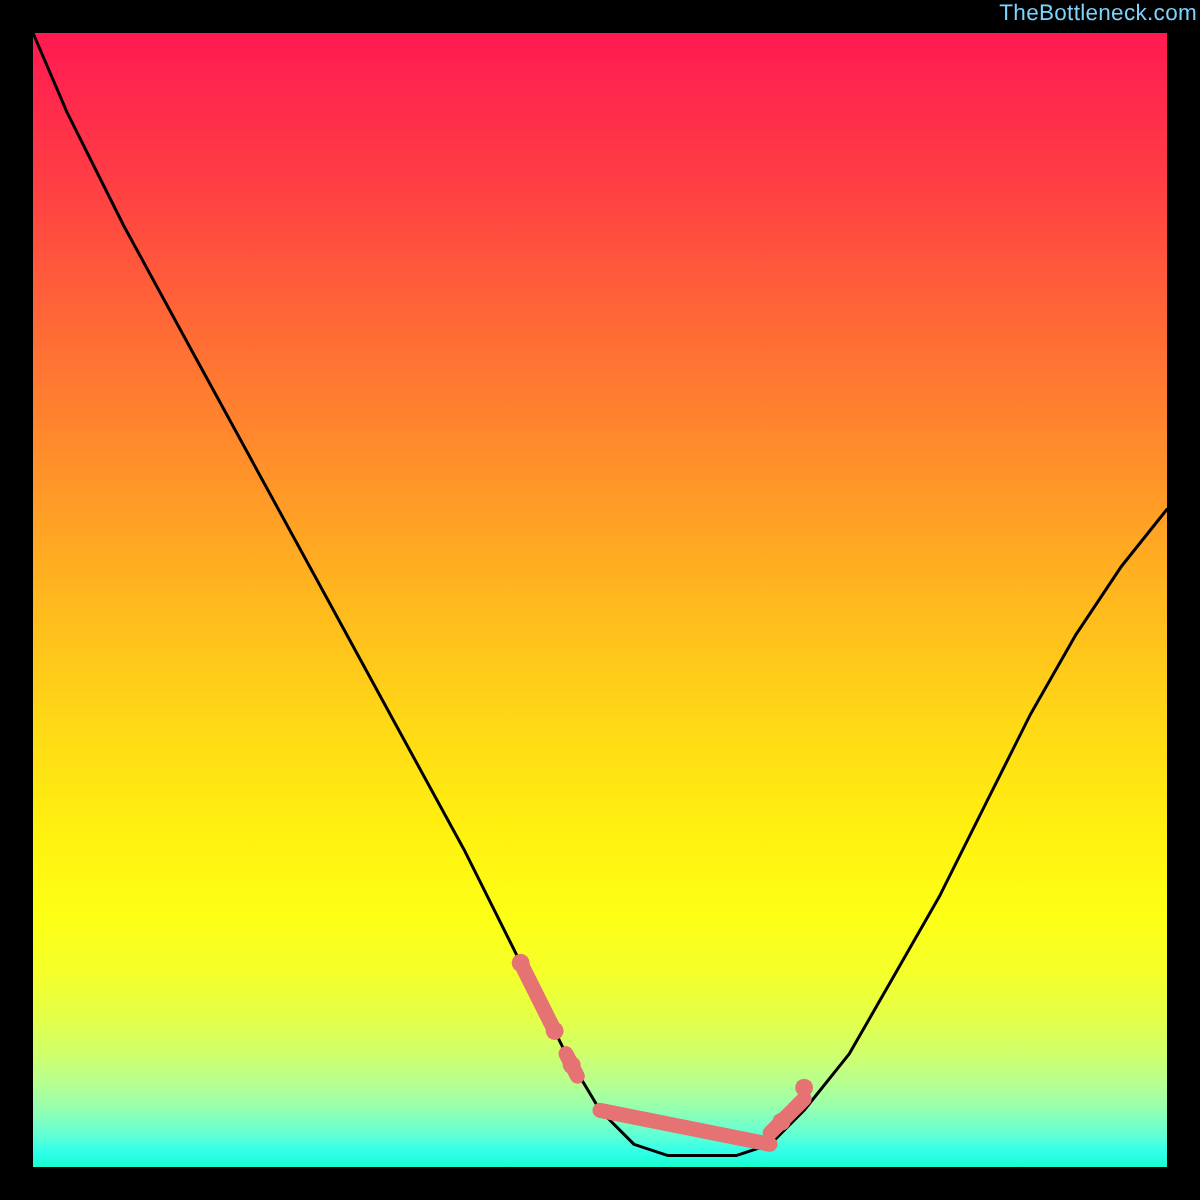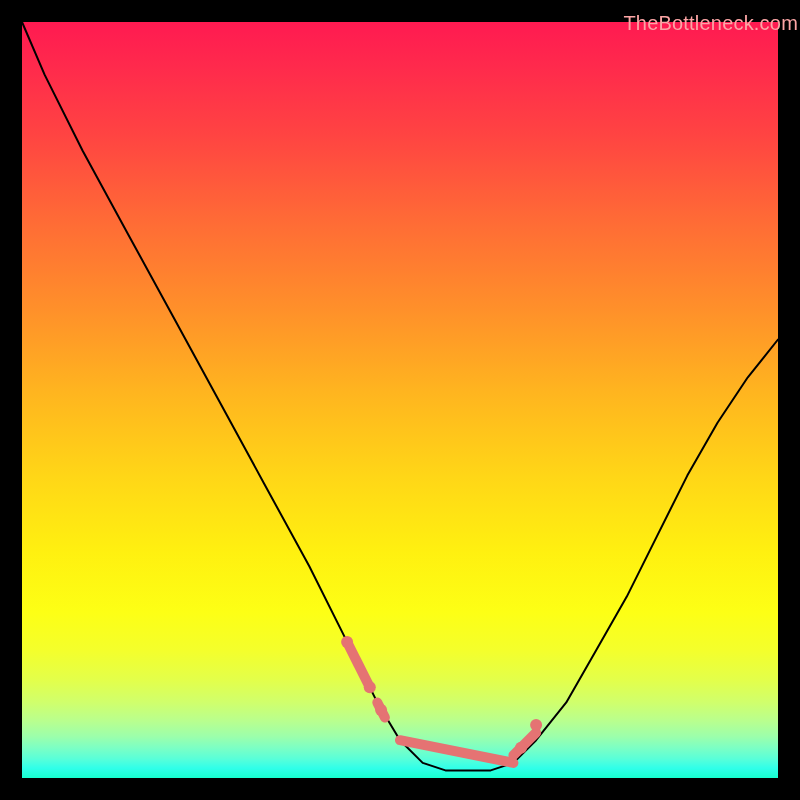--- a/index.html
+++ b/index.html
@@ -40,25 +40,25 @@
       #b8ff8f 92.5%,
       #9cffab 94.5%,
       #7cffc4 96%,
       #58ffd9 97.5%,
       #30ffe9 98.7%,
       #17ffcf 100%
     );
   }
   .watermark {
     position: absolute;
-    top: 12px;
+    top: 0;
     right: 2px;
-    font-size: 20px;
+    font-size: 15px;
     font-weight: 500;
-    color: #fca5a5;
+    color: #7dd3fc;
     letter-spacing: 0.2px;
     user-select: none;
   }
   svg.overlay {
     position: absolute;
     left: 22px;
     top: 22px;
     width: 756px;
     height: 756px;
     overflow: visible;

